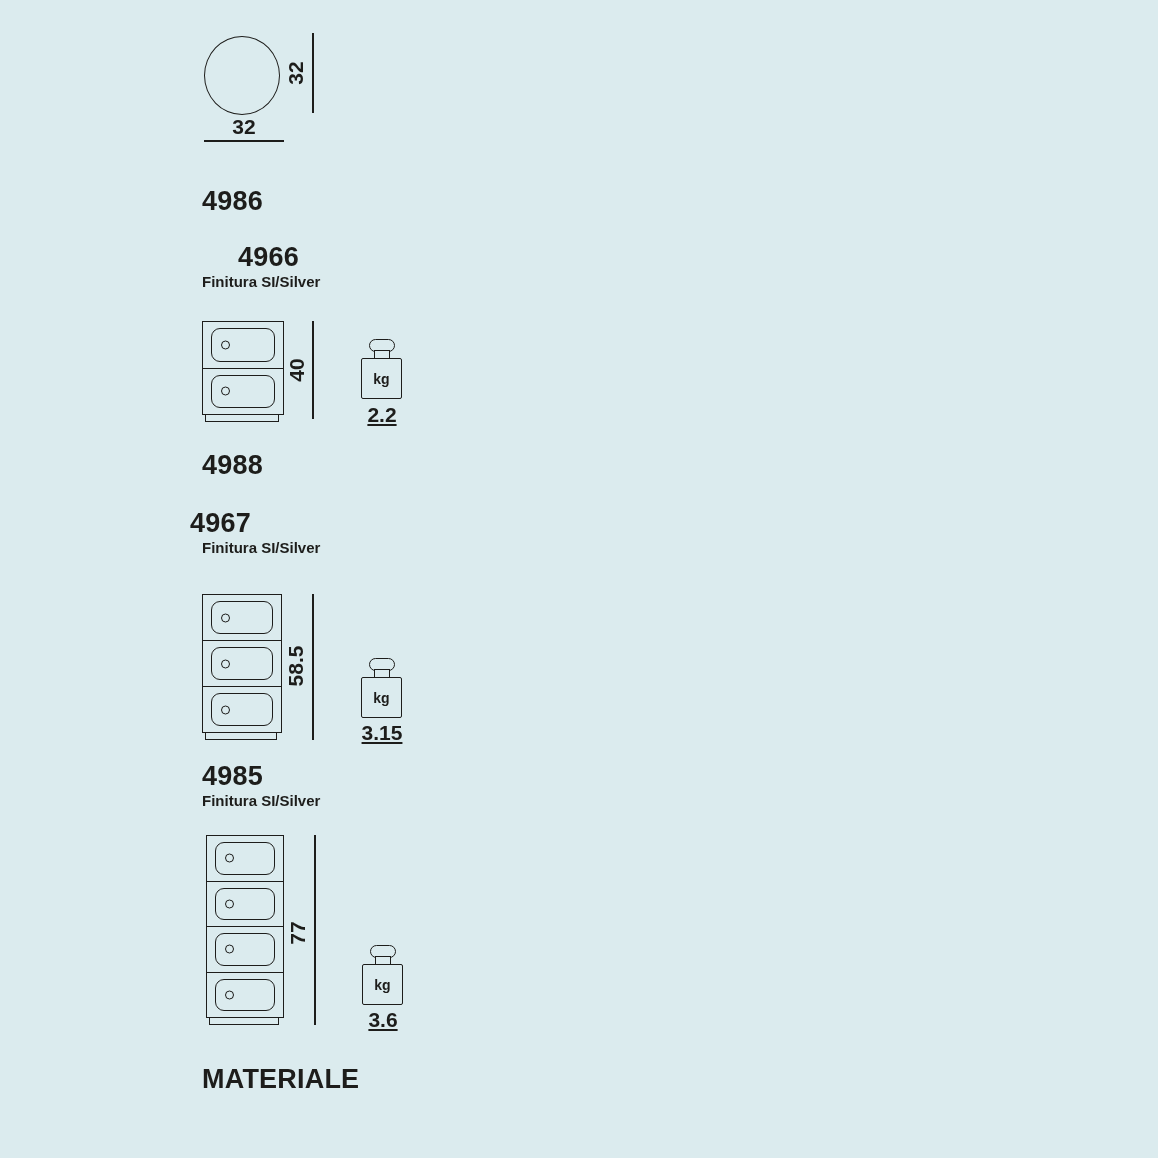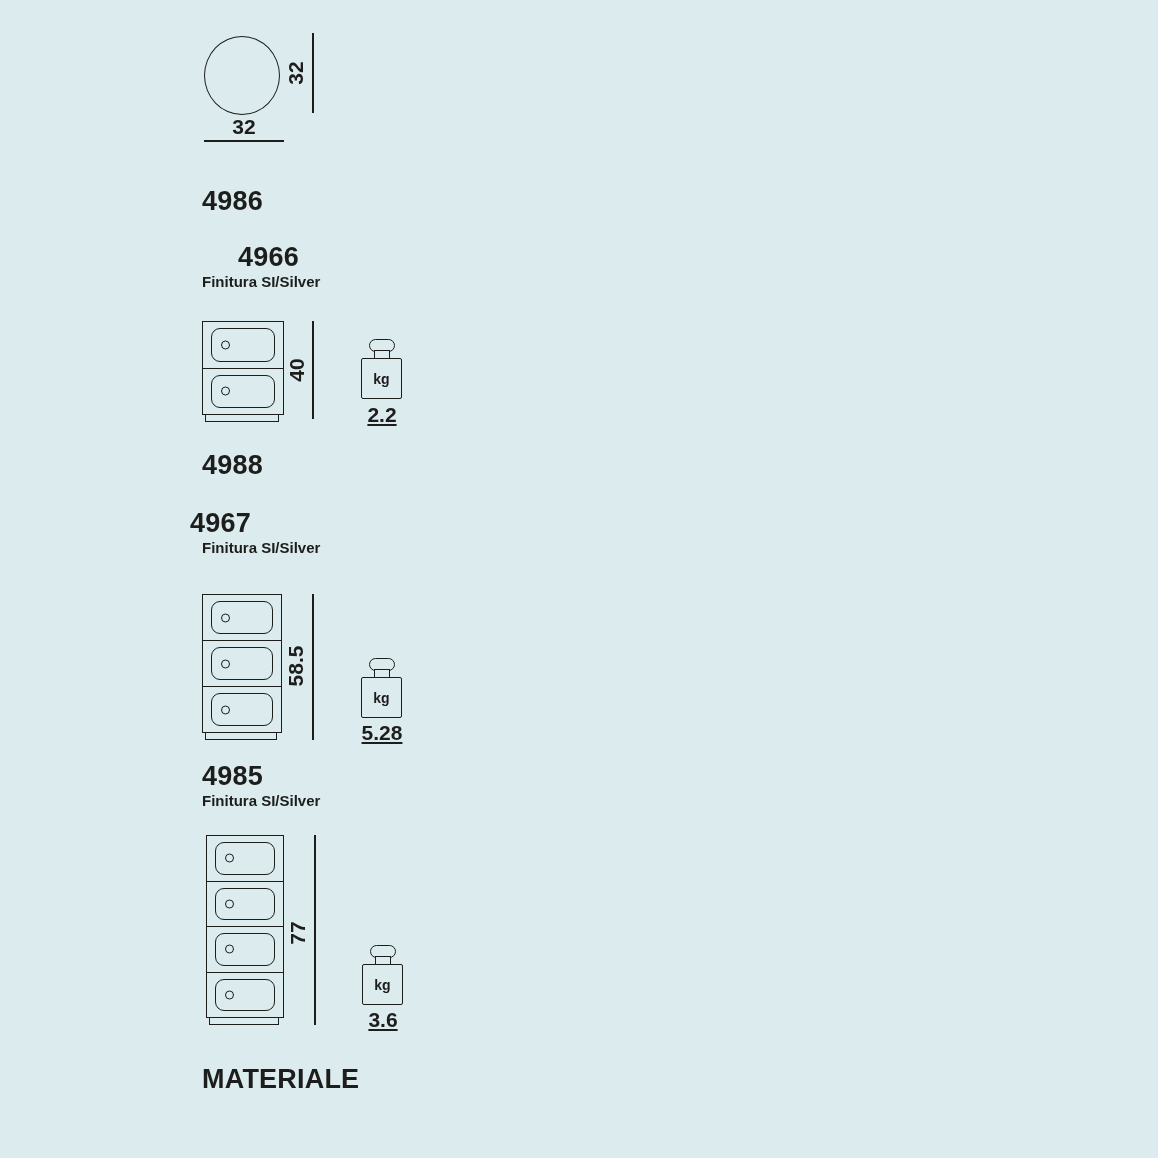--- a/index.html
+++ b/index.html
@@ -113,21 +113,21 @@
   <div class="abs vline" style="left:312px; top:594px; height:146px;"></div>
   <div class="abs dimlabel rot" style="left:256px; top:655px; width:80px; height:22px; line-height:22px;">58.5</div>
 
   <div class="abs weight" style="left:361px; top:658px;">
     <div class="knob"></div>
     <div class="neck"></div>
     <div class="wbody">
       <span>kg</span>
     </div>
   </div>
-  <div class="abs wval" style="left:342px; top:721px; width:80px;">5.28</div>
+  <div class="abs wval" style="left:342px; top:721px; width:80px;">3.15</div>
 
   <div class="abs code" style="left:202px; top:762px;">4985</div>
   <div class="abs finish" style="left:202px; top:792px;">Finitura SI/Silver</div>
 
   <div class="abs cabinet" style="left:206px; top:835px; width:78px; height:183px;">
     <div class="compartment">
       <div class="front">
         <div class="handle"></div>
       </div>
     </div>

